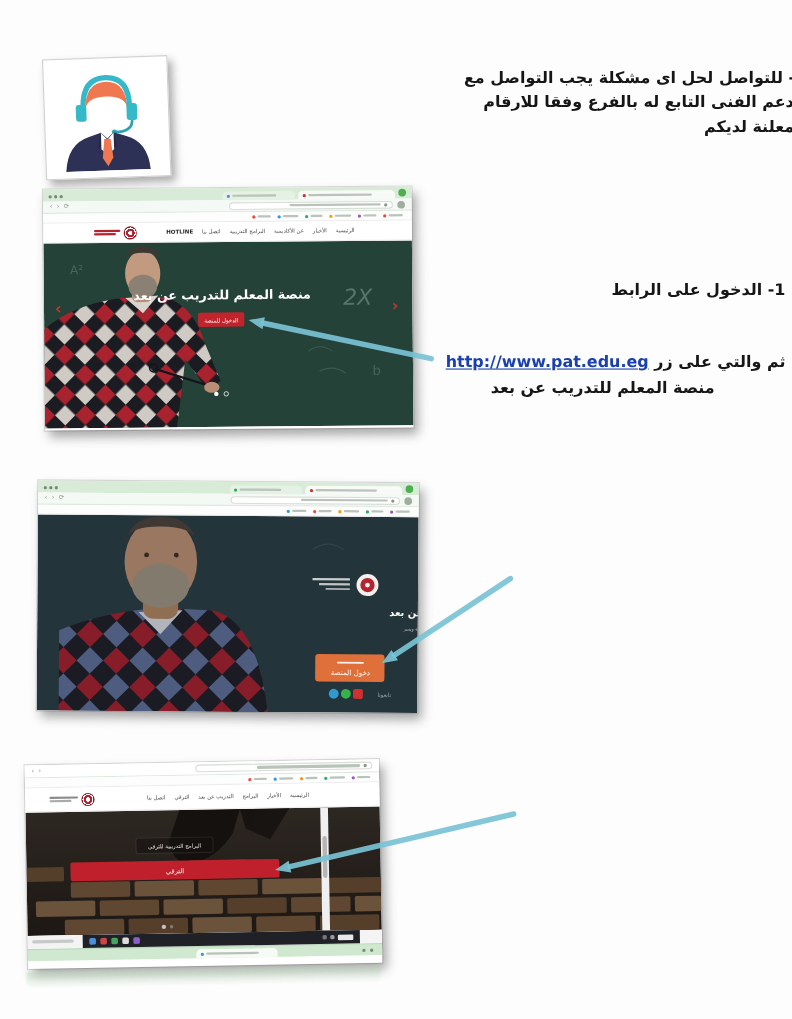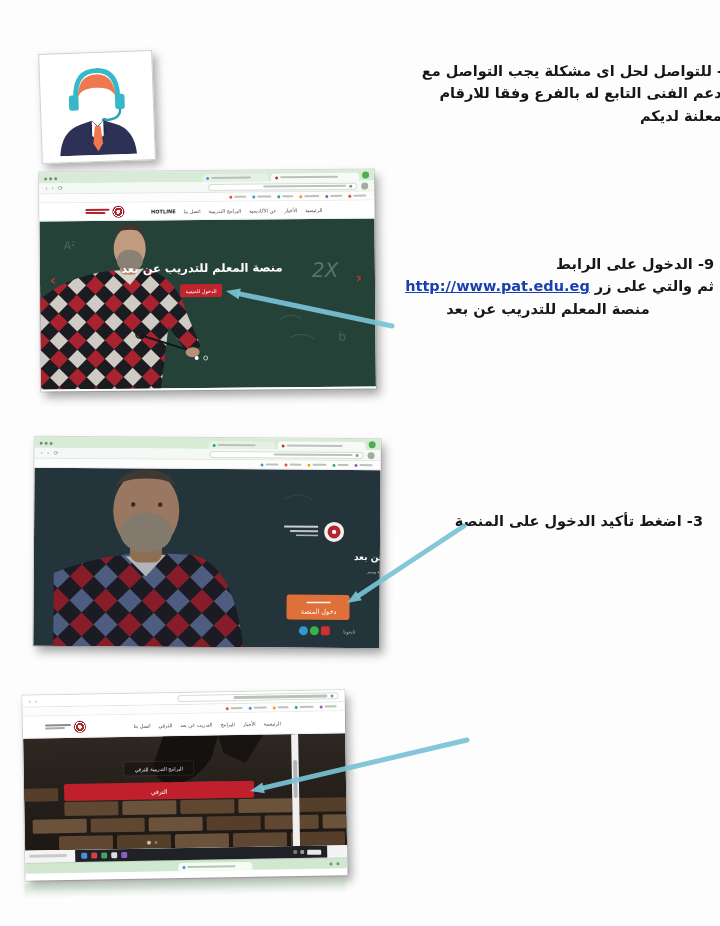--- a/index.html
+++ b/index.html
@@ -7,21 +7,21 @@
   .page { position:relative; width:720px; height:926px; background:#fdfdfd; overflow:hidden; margin:0 auto; }
 
   
   .step { position:absolute; direction:rtl; font-weight:700; color:#161616; font-size:14.5px; line-height:1.55; }
   .step .ln { text-align:right; }
   .step .ln-center { text-align:center; }
   #step1 { left:406px; top:60px;  width:327px; text-align:right; }
   #step2 { left:382px; top:253px; width:332px; }
   #step3 { left:400px; top:510px; width:303px; text-align:right; }
   #step4 { left:430px; top:733px; width:260px; text-align:right; }
-  .link { color:#1a3fb0; text-decoration:underline; font-weight:700; direction:ltr; unicode-bidi:embed; display:inline-block; }
+  .link { color:#1a3fb0; text-decoration:underline; font-weight:700; direction:ltr; unicode-bidi:embed; display:inline-block;margin-top:44px; }
 
   
   .support-card { position:absolute; left:40px; top:52px; width:114px; height:110px; background:#fff;
     border:1px solid #d0d0d0; box-shadow:4px 5px 8px rgba(50,50,50,.4); transform:rotate(-2deg); padding:6px; }
 
   
   .shot { position:absolute; background:#fff; box-shadow:4px 6px 10px rgba(60,60,60,.45), 0 0 0 1px #dcdcdc; }
   #shot1 { left:40px;  top:171px; width:335px; height:219px; transform:rotate(-0.5deg); }
   #shot2 { left:34px;  top:438px; width:346px; height:209px; transform:rotate(0.4deg); }
   #shot3 { left:24px;  top:693px; width:322px; height:185px; transform:rotate(-1deg); }
@@ -87,29 +87,28 @@
       <path d="M44,64 L50,70 L41,79 Z" fill="#232648"></path>
       <path d="M56,64 L50,70 L59,79 Z" fill="#232648"></path>
       <path d="M44,64 L50,71 L56,64 L56,80 Q50,86 44,80 Z" fill="#ffffff"></path>
       <polygon points="47,70 53,70 55,88 50,96 45,88" fill="#f07850"></polygon>
     </svg>
   </div>
 
   <div class="step" id="step1">1- للتواصل لحل اى مشكلة يجب التواصل مع الدعم الفنى التابع له بالفرع وفقا للارقام المعلنة لديكم</div>
 
   <div class="step" id="step2">
-    <div class="ln">9- الدخول على الرابط</div>
+    <div class="ln">1- الدخول على الرابط</div>
     <div class="ln" dir="rtl">
       <span>ثم والتي على زر</span>
       <a href="#" class="link">http://www.pat.edu.eg</a>
     </div>
     <div class="ln-center">منصة المعلم للتدريب عن بعد</div>
   </div>
 
-  <div class="step" id="step3">3- اضغط تأكيد الدخول على المنصة</div>
 
   <div class="shot" id="shot1">
     <div class="tabbar">
       <div class="winctl">
           <i></i>
           <i></i>
           <i></i>
         </div>
       <div class="spacer"></div>
       <div class="tab inactive">

